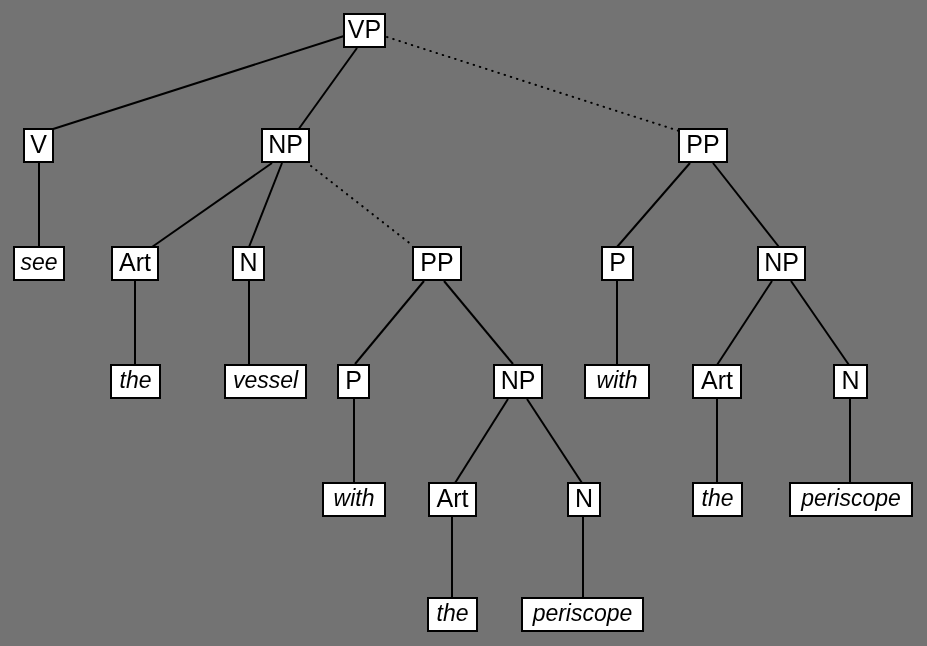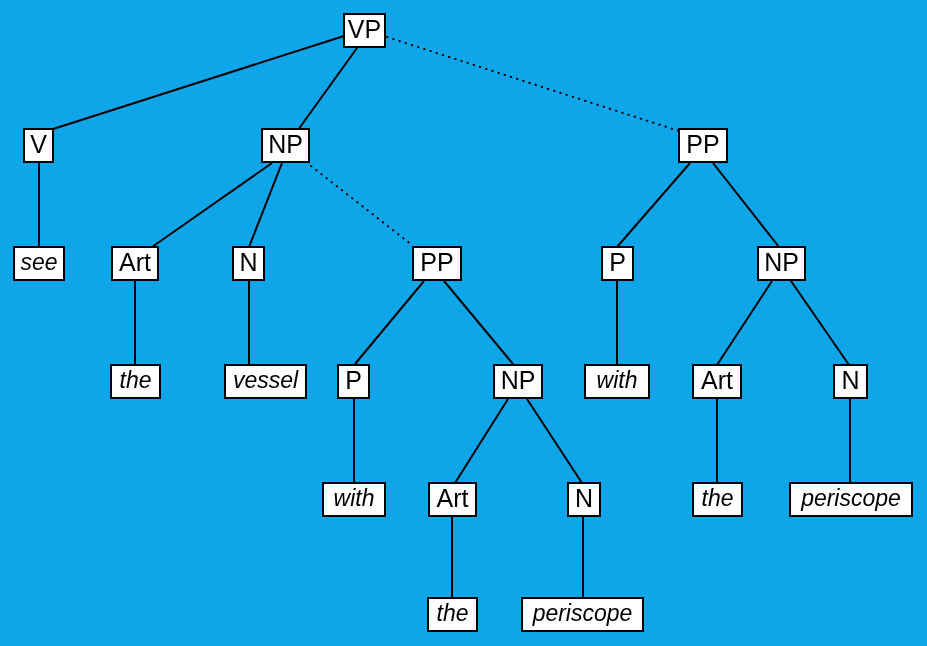--- a/index.html
+++ b/index.html
@@ -7,21 +7,21 @@
     padding: 0;
     background: #ffffff;
   }
   body {
     font-family: "Liberation Sans", sans-serif;
   }
   #tree-canvas {
     position: relative;
     width: 927px;
     height: 646px;
-    background: #0ea5e9;
+    background: #737373;
     overflow: hidden;
   }
   #edge-layer {
     position: absolute;
     left: 0;
     top: 0;
     width: 927px;
     height: 646px;
   }
   .node {

